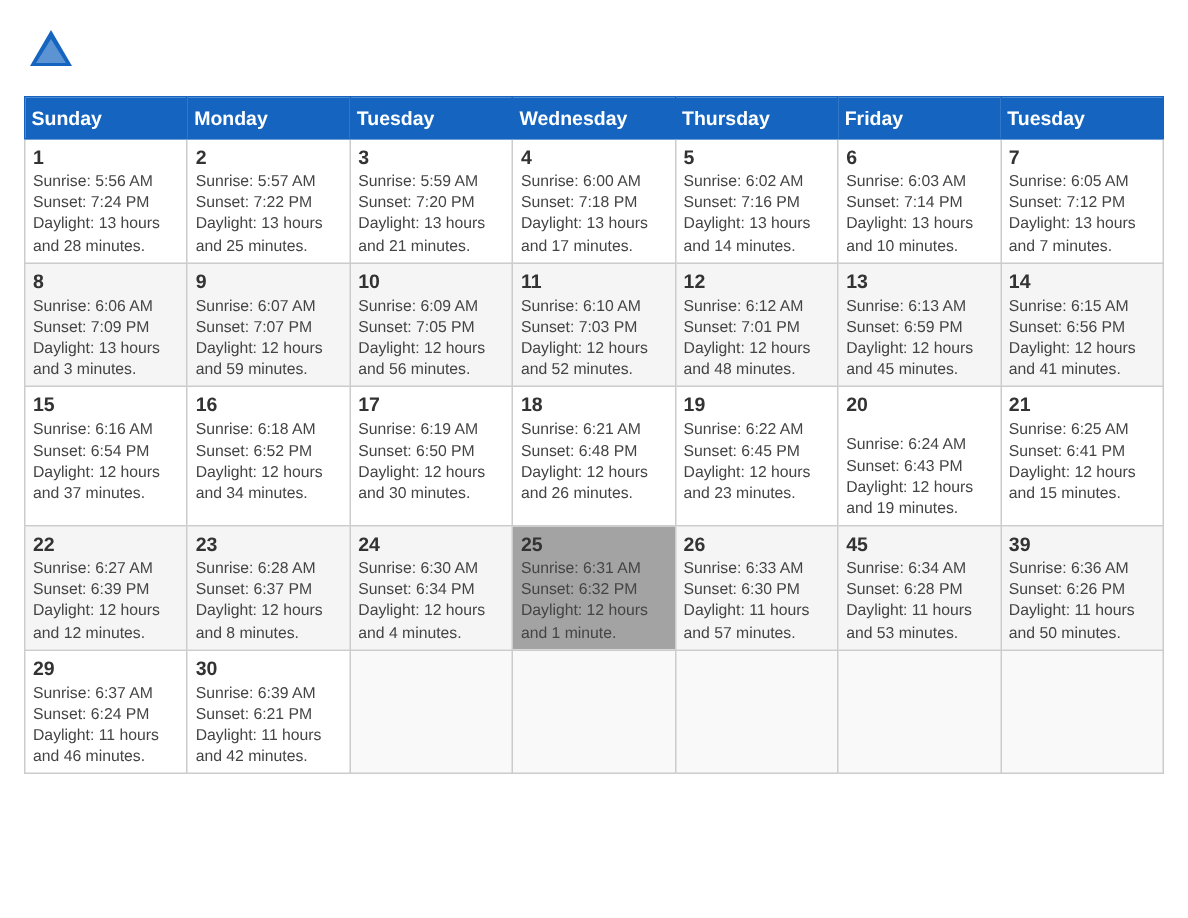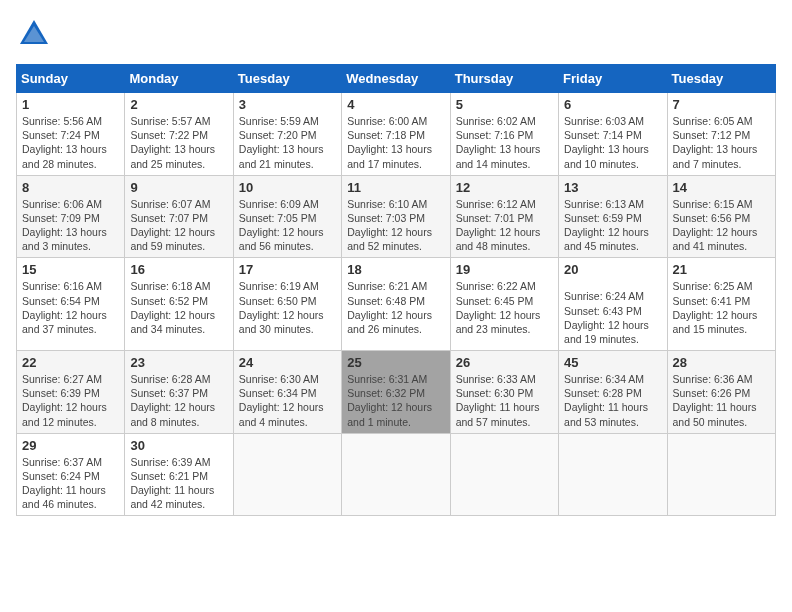--- a/index.html
+++ b/index.html
@@ -320,21 +320,21 @@
 and 57 minutes.</div>
         </td>
         <td style="background: rgb(245, 245, 245);">
           <span class="day-num">45</span>
           <div class="day-info" style="white-space: pre-line;">Sunrise: 6:34 AM
 Sunset: 6:28 PM
 Daylight: 11 hours
 and 53 minutes.</div>
         </td>
         <td style="background: rgb(245, 245, 245);">
-          <span class="day-num">28</span>
+          <span class="day-num">39</span>
           <div class="day-info" style="white-space: pre-line;">Sunrise: 6:36 AM
 Sunset: 6:26 PM
 Daylight: 11 hours
 and 50 minutes.</div>
         </td>
       </tr>
       <tr>
         <td style="background: rgb(255, 255, 255);">
           <span class="day-num">29</span>
           <div class="day-info" style="white-space: pre-line;">Sunrise: 6:37 AM

